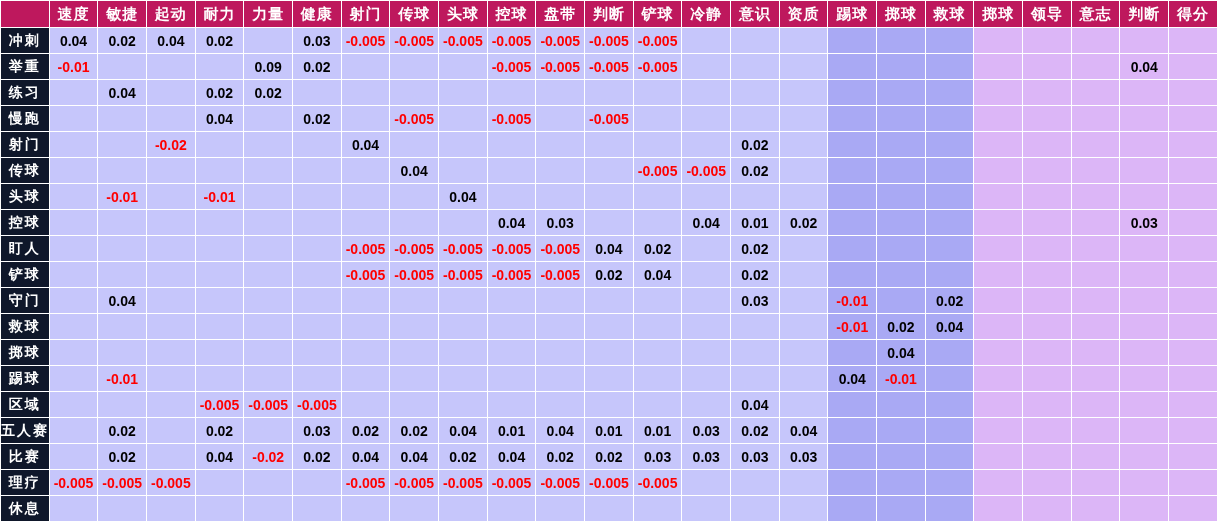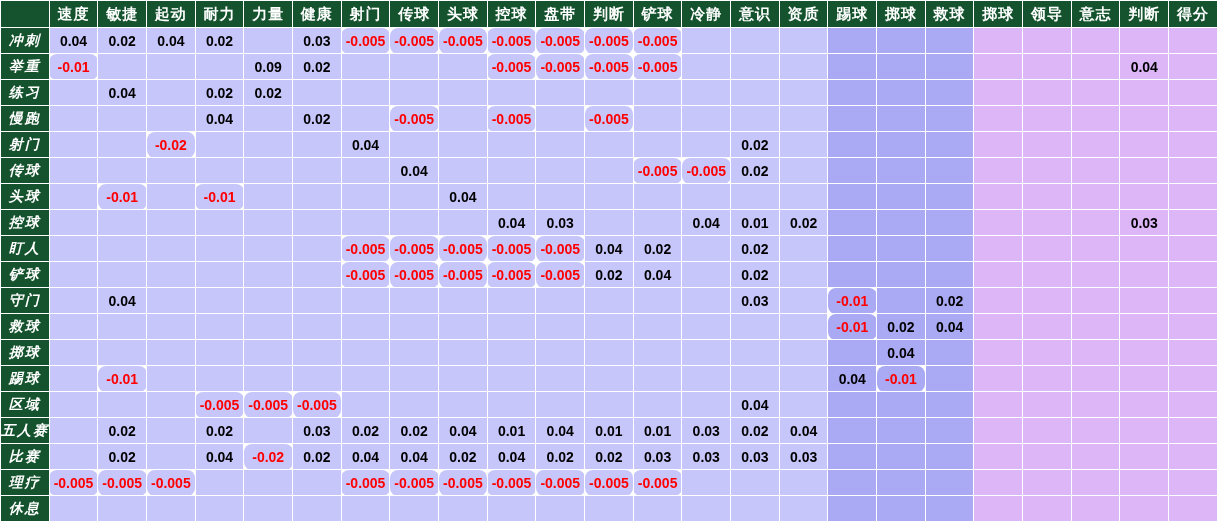--- a/index.html
+++ b/index.html
@@ -24,48 +24,47 @@
     margin: 0;
     text-align: center;
     vertical-align: middle;
     font-size: 14px;
     font-weight: bold;
     overflow: hidden;
     white-space: nowrap;
   }
   
   tr.head-row th {
-    background: #14532d;
+    background: #be185d;
     color: #ffffff;
     height: 26px;
     font-size: 15px;
     font-weight: bold;
     letter-spacing: 1px;
   }
   th.corner {
     background: #e3e0f5;
     border-top: 1px solid #b9b3e0;
     border-left: 1px solid #b9b3e0;
   }
   
   td.rowlabel {
-    background: #14532d;
+    background: #0f172a;
     color: #ffffff;
     font-size: 15px;
-    font-style: italic;
     font-weight: bold;
     letter-spacing: 2px;
     text-align: center;
   }
   
   td.g1 { background: #c6c6fb; }   
   td.g2 { background: #a9a9f4; }   
   td.g3 { background: #dcb6f7; }   
   td.pos { color: #000000; }
-  td.neg { color: #ff0000; border-radius: 8px; }
+  td.neg { color: #ff0000; }
 </style>
 </head>
 <body>
 
 <table class="matrix">
   <thead>
     <tr class="head-row">
       <th class="corner"></th>
       <th>速度</th>
       <th>敏捷</th>

